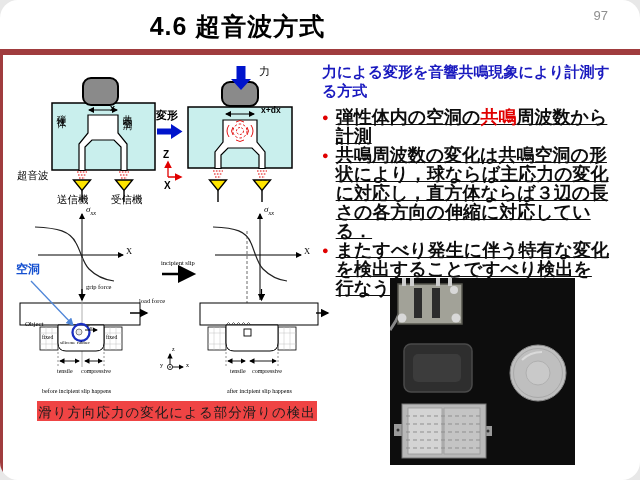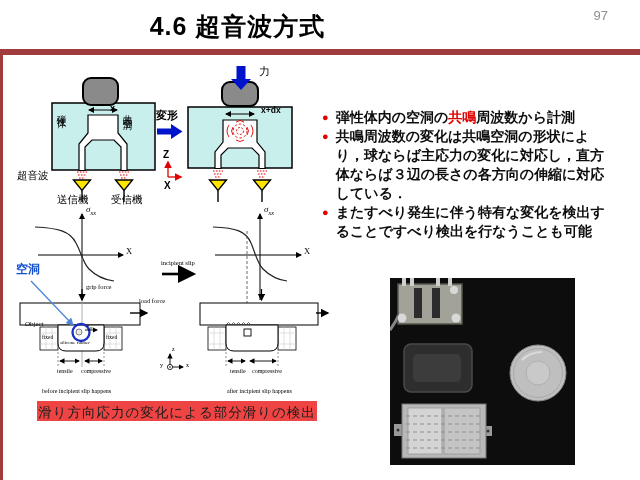--- a/index.html
+++ b/index.html
@@ -1,31 +1,31 @@
 <!DOCTYPE html>
 <html><head>
 <meta charset="utf-8">
 <style>
   html,body{margin:0;padding:0;background:#e8e8e8;}
   .slide{position:relative;width:640px;height:480px;background:#ffffff;overflow:hidden;
-         font-family:"Liberation Sans",sans-serif;}
+         font-family:"Liberation Sans",sans-serif;border-radius:18px;}
   .lbl{position:absolute;color:#000;white-space:nowrap;line-height:1.1;}
   .serif{font-family:"Liberation Serif",serif;}
   .vert{writing-mode:vertical-rl;text-orientation:upright;letter-spacing:2px;}
   .accent-hbar{position:absolute;left:0;top:49px;width:640px;height:6px;background:#a03c3e;}
   .accent-vbar{position:absolute;left:0;top:49px;width:3px;height:431px;background:#a03c3e;}
   .title{position:absolute;left:0;top:10px;width:475px;text-align:center;
          font-size:25px;font-weight:bold;letter-spacing:1px;color:#000;}
   .pagenum{position:absolute;right:32px;top:8px;font-size:13px;color:#8f8f8f;}
   .heading{position:absolute;left:322px;top:62px;width:296px;font-size:15px;font-weight:bold;
            color:#1a1abf;line-height:19px;white-space:normal;}
   .bullets{position:absolute;left:322px;top:108px;width:300px;}
   .bullet-row{display:flex;align-items:flex-start;margin:0;}
   .bullet-mark{flex:0 0 auto;color:#e00000;font-size:11px;line-height:19px;margin-right:7px;}
-  .bullet-text{font-size:14px;font-weight:bold;color:#0d0d0d;line-height:19px;width:274px;white-space:normal;}
+  .bullet-text{font-size:18px;font-weight:bold;color:#0d0d0d;line-height:19px;width:274px;white-space:normal;text-decoration:underline;}
   .hl-red{color:#e00000;}
   .caption-box{position:absolute;left:37px;top:401px;width:280px;height:20px;background:#ef4444;
                text-align:center;font-family:Liberation Serif, serif;font-size:13.5px;color:#1c1c1c;
                line-height:24px;letter-spacing:1px;}
   .citation{position:absolute;left:14px;top:441px;width:318px;font-family:"Liberation Serif",serif;
             font-size:9px;color:#3c3c3c;line-height:11.5px;white-space:normal;}
   .photo{position:absolute;left:390px;top:278px;width:185px;height:187px;background:#0d0d0d;}
   .linework{position:absolute;left:0;top:0;}
   .sigma-sub{font-size:70%;vertical-align:sub;}
 </style>
@@ -222,20 +222,21 @@
   <div class="lbl serif" style="left:172px;top:346px;font-size:6px;">z</div>
   <div class="lbl serif" style="left:160px;top:362px;font-size:6px;">y</div>
   <div class="lbl serif" style="left:186px;top:362px;font-size:6px;">x</div>
 
   <div class="lbl serif" style="left:264px;top:205px;font-size:9px;font-style:italic;"><span>σ</span><span class="sigma-sub">xx</span></div>
   <div class="lbl serif" style="left:304px;top:247px;font-size:8.5px;">X</div>
   <div class="lbl serif" style="left:230px;top:368px;font-size:6px;">tensile</div>
   <div class="lbl serif" style="left:252px;top:368px;font-size:6px;">compressive</div>
   <div class="lbl serif" style="left:227px;top:388px;font-size:6px;">after incipient slip happens</div>
 
+  <div class="heading">力による変形を音響共鳴現象により計測する方式</div>
   <div class="bullets">
     <div class="bullet-row">
       <span class="bullet-mark">●</span>
       <span class="bullet-text"><span>弾性体内の空洞の</span><span class="hl-red">共鳴</span><span>周波数から計測</span></span>
     </div>
     <div class="bullet-row">
       <span class="bullet-mark">●</span>
       <span class="bullet-text">共鳴周波数の変化は共鳴空洞の形状により，球ならば主応力の変化に対応し，直方体ならば３辺の長さの各方向の伸縮に対応している．</span>
     </div>
     <div class="bullet-row">

